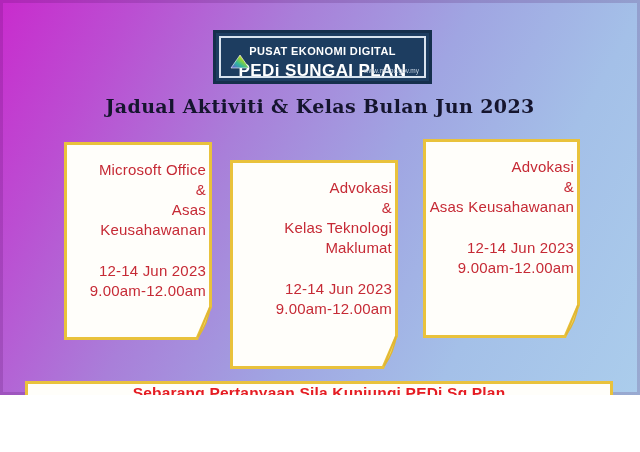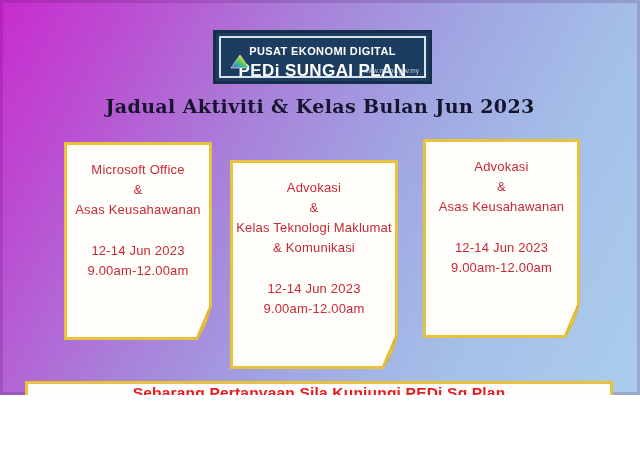--- a/index.html
+++ b/index.html
@@ -26,22 +26,22 @@
   .title {
     position:absolute; top:95px; left:0; width:100%; margin:0; text-align:center;
     font-family:"DejaVu Serif", serif; font-size:19px; font-weight:700;
     color:#15152e; letter-spacing:.4px;
   }
 
   
   .card { position:absolute; }
   .card svg.bg { position:absolute; left:0; top:0; }
   .card-content {
-    position:relative; text-align:center; padding:18px 6px 0 6px;
-    font-size:13px; line-height:20px; color:#c62a35; letter-spacing:.2px;
+    position:relative; text-align:right; padding:18px 6px 0 6px;
+    font-size:15px; line-height:20px; color:#c62a35; letter-spacing:.2px;
   }
   .card-spacer { height:21px; }
   .card1 { left:64px;  top:142px; width:148px; height:198px; }
   .card2 { left:230px; top:160px; width:168px; height:209px; }
   .card3 { left:423px; top:139px; width:157px; height:199px; }
 
   
   .footer-banner {
     position:absolute; left:25px; top:381px; width:588px; height:43px;
     background:#fffefa; border:3px solid #e9c23c; box-sizing:border-box;
@@ -97,21 +97,20 @@
 
   <div class="card card2">
     <svg class="bg" width="168" height="209" viewBox="0 0 168 209">
       <path d="M1.5 1.5 H166.5 V176 L153 207.5 H1.5 Z" fill="#fffefa" stroke="#e9c23c" stroke-width="3"></path>
       <path d="M166 176 L154 206 C160.7 197 164.6 187 166 176 Z" fill="#f7dd71" stroke="#e0b634" stroke-width="1.5"></path>
     </svg>
     <div class="card-content">
       <div>Advokasi</div>
       <div>&amp;</div>
       <div>Kelas Teknologi Maklumat</div>
-      <div>&amp; Komunikasi</div>
       <div class="card-spacer"></div>
       <div>12-14 Jun 2023</div>
       <div>9.00am-12.00am</div>
     </div>
   </div>
 
   <div class="card card3">
     <svg class="bg" width="157" height="199" viewBox="0 0 157 199">
       <path d="M1.5 1.5 H155.5 V166 L142 197.5 H1.5 Z" fill="#fffefa" stroke="#e9c23c" stroke-width="3"></path>
       <path d="M155 166 L143 196 C149.7 187 153.6 177 155 166 Z" fill="#f7dd71" stroke="#e0b634" stroke-width="1.5"></path>

